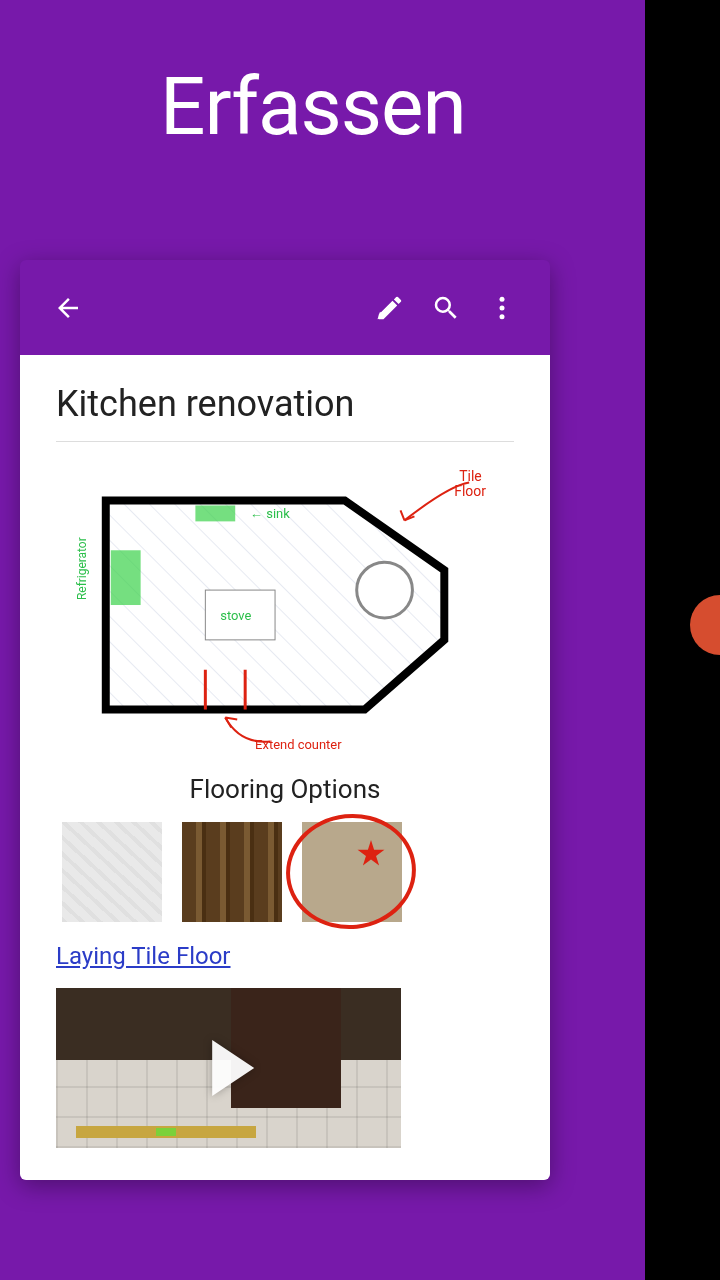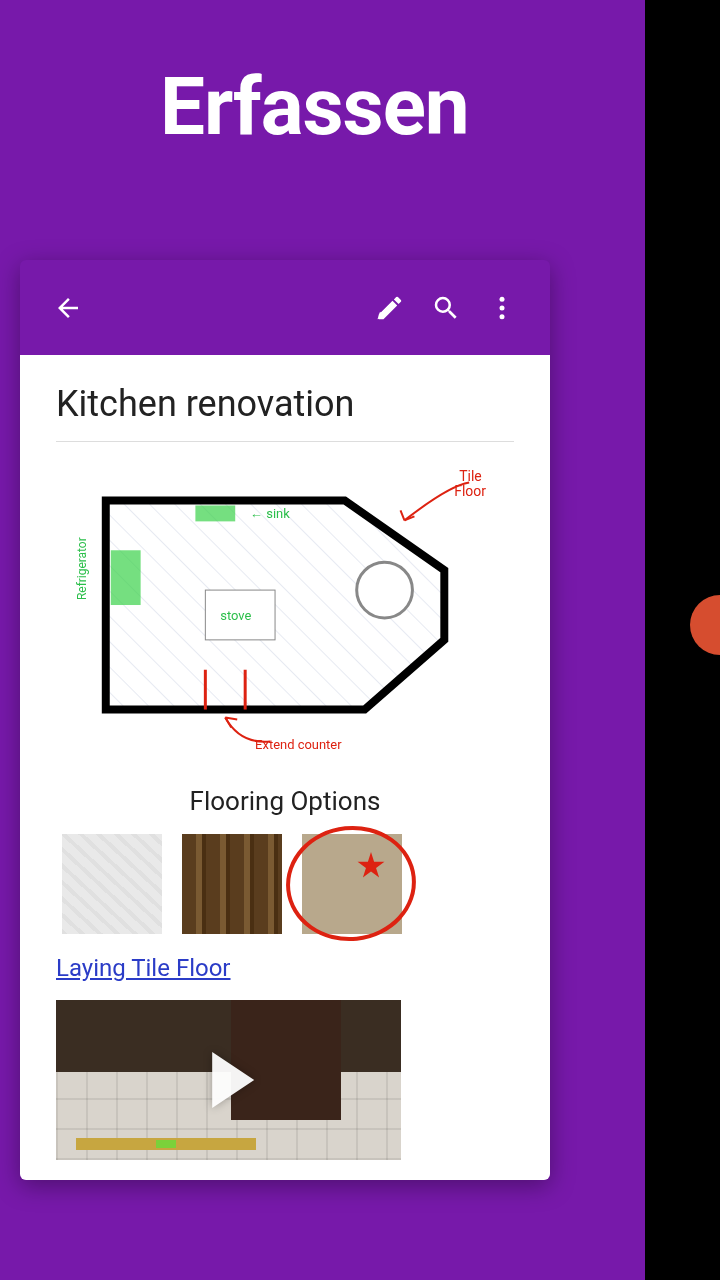--- a/index.html
+++ b/index.html
@@ -1,31 +1,31 @@
 <!DOCTYPE html>
 <html><head>
 <meta charset="utf-8">
 <style>
   * { box-sizing: border-box; margin: 0; padding: 0; }
   html, body { width: 720px; height: 1280px; overflow: hidden; font-family: -apple-system, "Segoe UI", Roboto, sans-serif; }
   body { background: #000; display: flex; }
   .surface { width: 645px; height: 1280px; background: #7719aa; position: relative; }
   .rightbar { flex: 1; background: #000; position: relative; }
   .peek { position: absolute; right: -30px; top: 595px; width: 60px; height: 60px; border-radius: 50%; background: #d64d2f; }
-  .hero-title { position: absolute; top: 60px; left: 160px; color: #fff; font-size: 80px; font-weight: 700; letter-spacing: -1px; }
+  .hero-title { position: absolute; top: 60px; left: 160px; color: #fff; font-size: 80px; font-weight: 400; letter-spacing: -1px; }
   .card { position: absolute; top: 260px; left: 20px; width: 530px; height: 920px; background: #7719aa; border-radius: 6px; box-shadow: 0 6px 24px rgba(0,0,0,.35); overflow: hidden; }
   .appbar { height: 95px; display: flex; align-items: center; padding: 0 20px; color: #fff; }
   .appbar .spacer { flex: 1; }
   .iconbtn { width: 56px; height: 56px; display: flex; align-items: center; justify-content: center; cursor: pointer; }
   .iconbtn svg { width: 30px; height: 30px; fill: #fff; }
   .note { background: #fff; height: 825px; padding: 28px 36px 8px 36px; overflow: hidden; }
   .note-title { font-size: 36px; font-weight: 400; color: #222; padding-bottom: 16px; border-bottom: 1px solid #ddd; }
   .plan { width: 100%; height: 300px; margin-top: 18px; position: relative; }
   .plan svg { width: 100%; height: 100%; }
-  .section-h { text-align: center; font-size: 26px; color: #222; margin-top: 26px; }
+  .section-h { text-align: center; font-size: 26px; color: #222; margin-top: 14px; }
   .swatches { display: flex; gap: 20px; margin-top: 18px; justify-content: flex-start; padding-left: 6px; position: relative; }
   .swatch { width: 100px; height: 100px; }
   .sw-marble { background: #e9e9e9 repeating-linear-gradient(43deg, rgba(0,0,0,.04) 0 4px, transparent 4px 12px); }
   .sw-wood { background: repeating-linear-gradient(90deg, #5a3d1e 0 14px, #7a5a32 14px 20px, #4a2f12 20px 24px); }
   .sw-tile { background: #b8a88c; position: relative; }
   .circle-mark { position: absolute; left: 230px; top: -8px; width: 130px; height: 115px; border: 4px solid #d21; border-radius: 50%; transform: rotate(-6deg); pointer-events: none; }
   .star { position: absolute; left: 55px; top: 18px; width: 28px; height: 28px; background: #d21; clip-path: polygon(50% 0,61% 35%,98% 35%,68% 57%,79% 91%,50% 70%,21% 91%,32% 57%,2% 35%,39% 35%); }
   .link { margin-top: 20px; font-size: 24px; color: #2b3cc7; text-decoration: underline; display: inline-block; }
   .video { margin-top: 18px; width: 345px; height: 160px; background: linear-gradient(180deg,#3a2d22 0 45%, #d9d4cc 45% 100%); position: relative; overflow: hidden; }
   .video::before { content:""; position:absolute; left:0; top:45%; width:100%; height:55%; background: repeating-linear-gradient(0deg, rgba(0,0,0,.08) 0 2px, transparent 2px 30px), repeating-linear-gradient(90deg, rgba(0,0,0,.08) 0 2px, transparent 2px 30px); }

